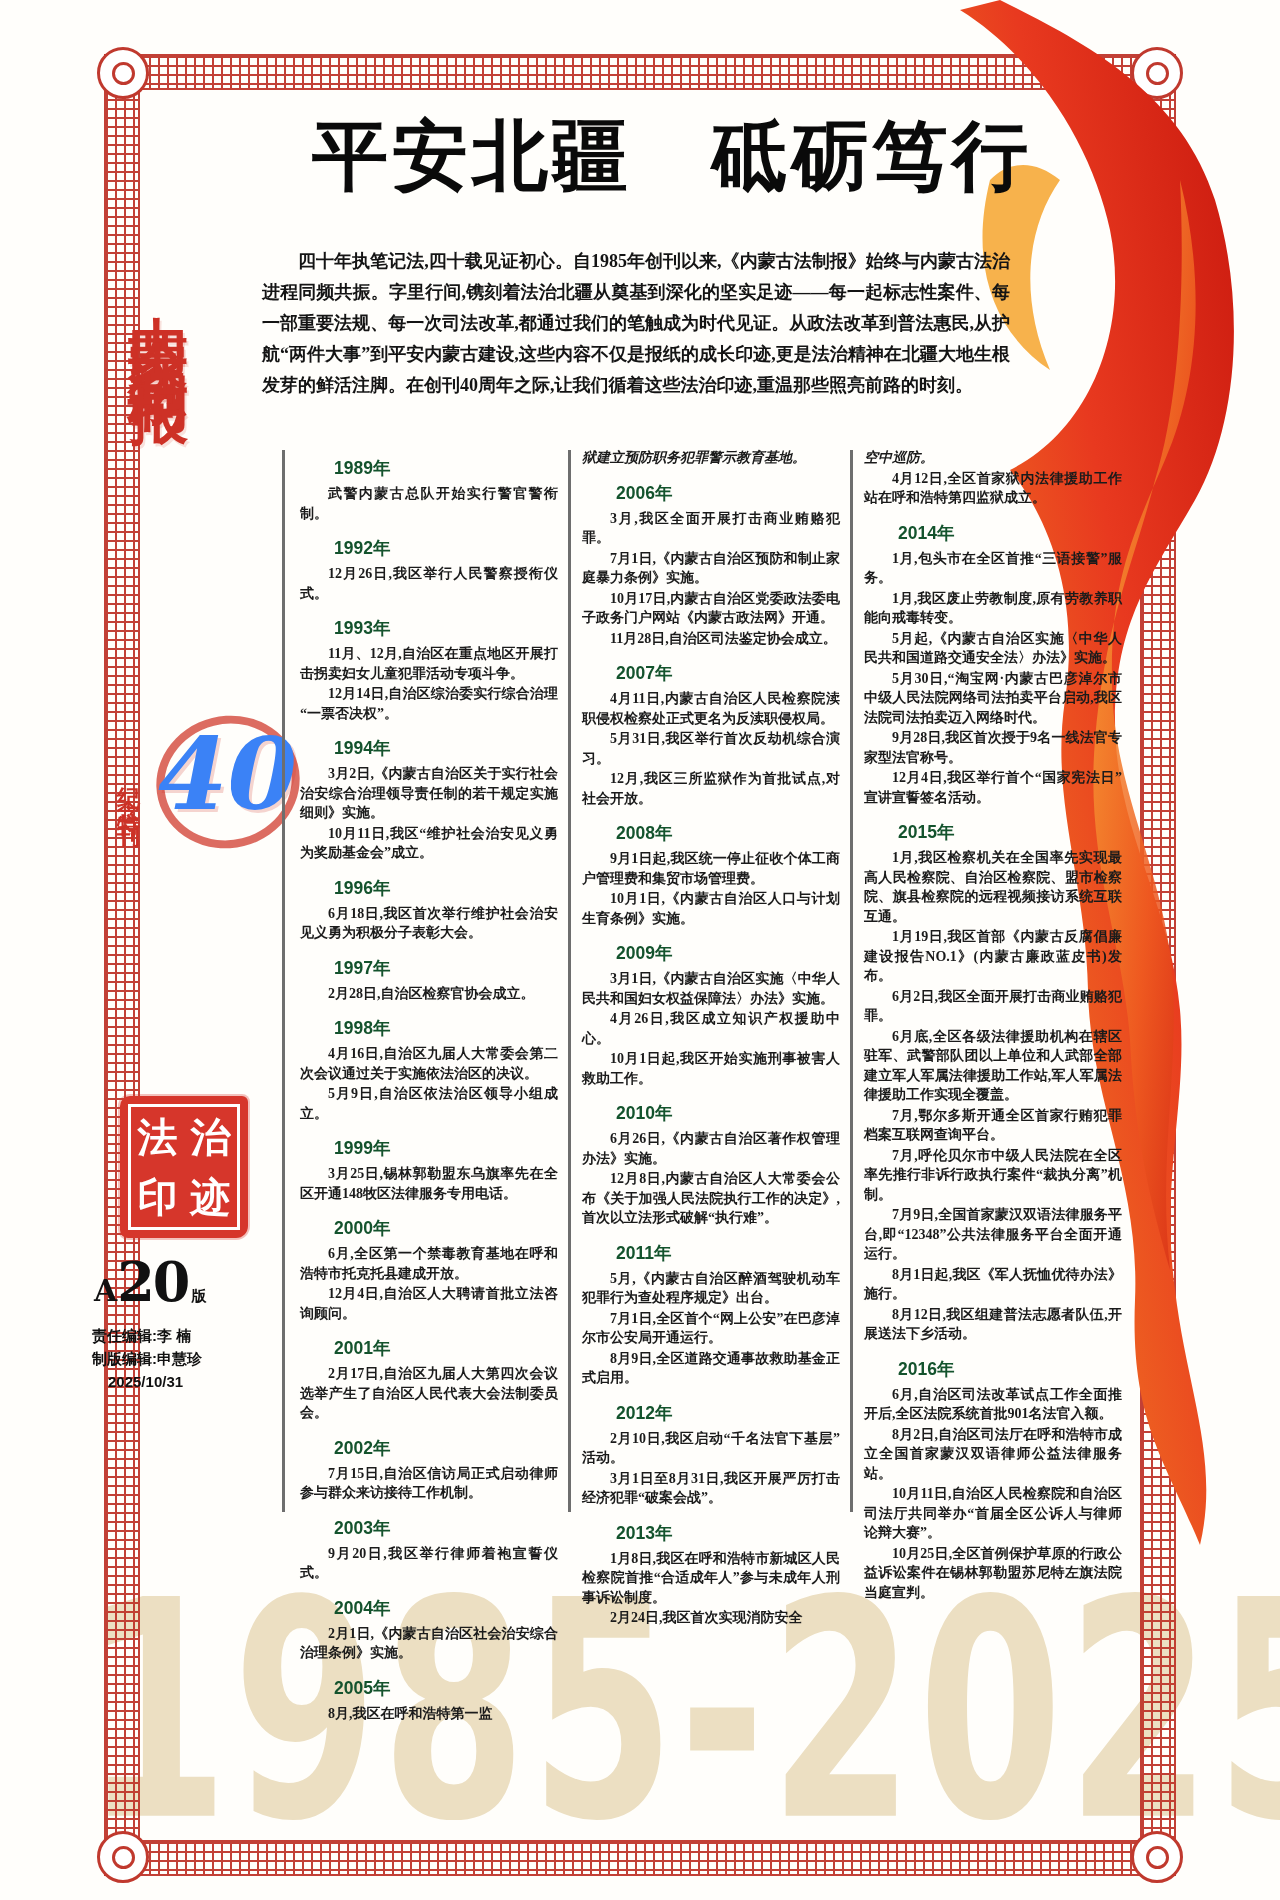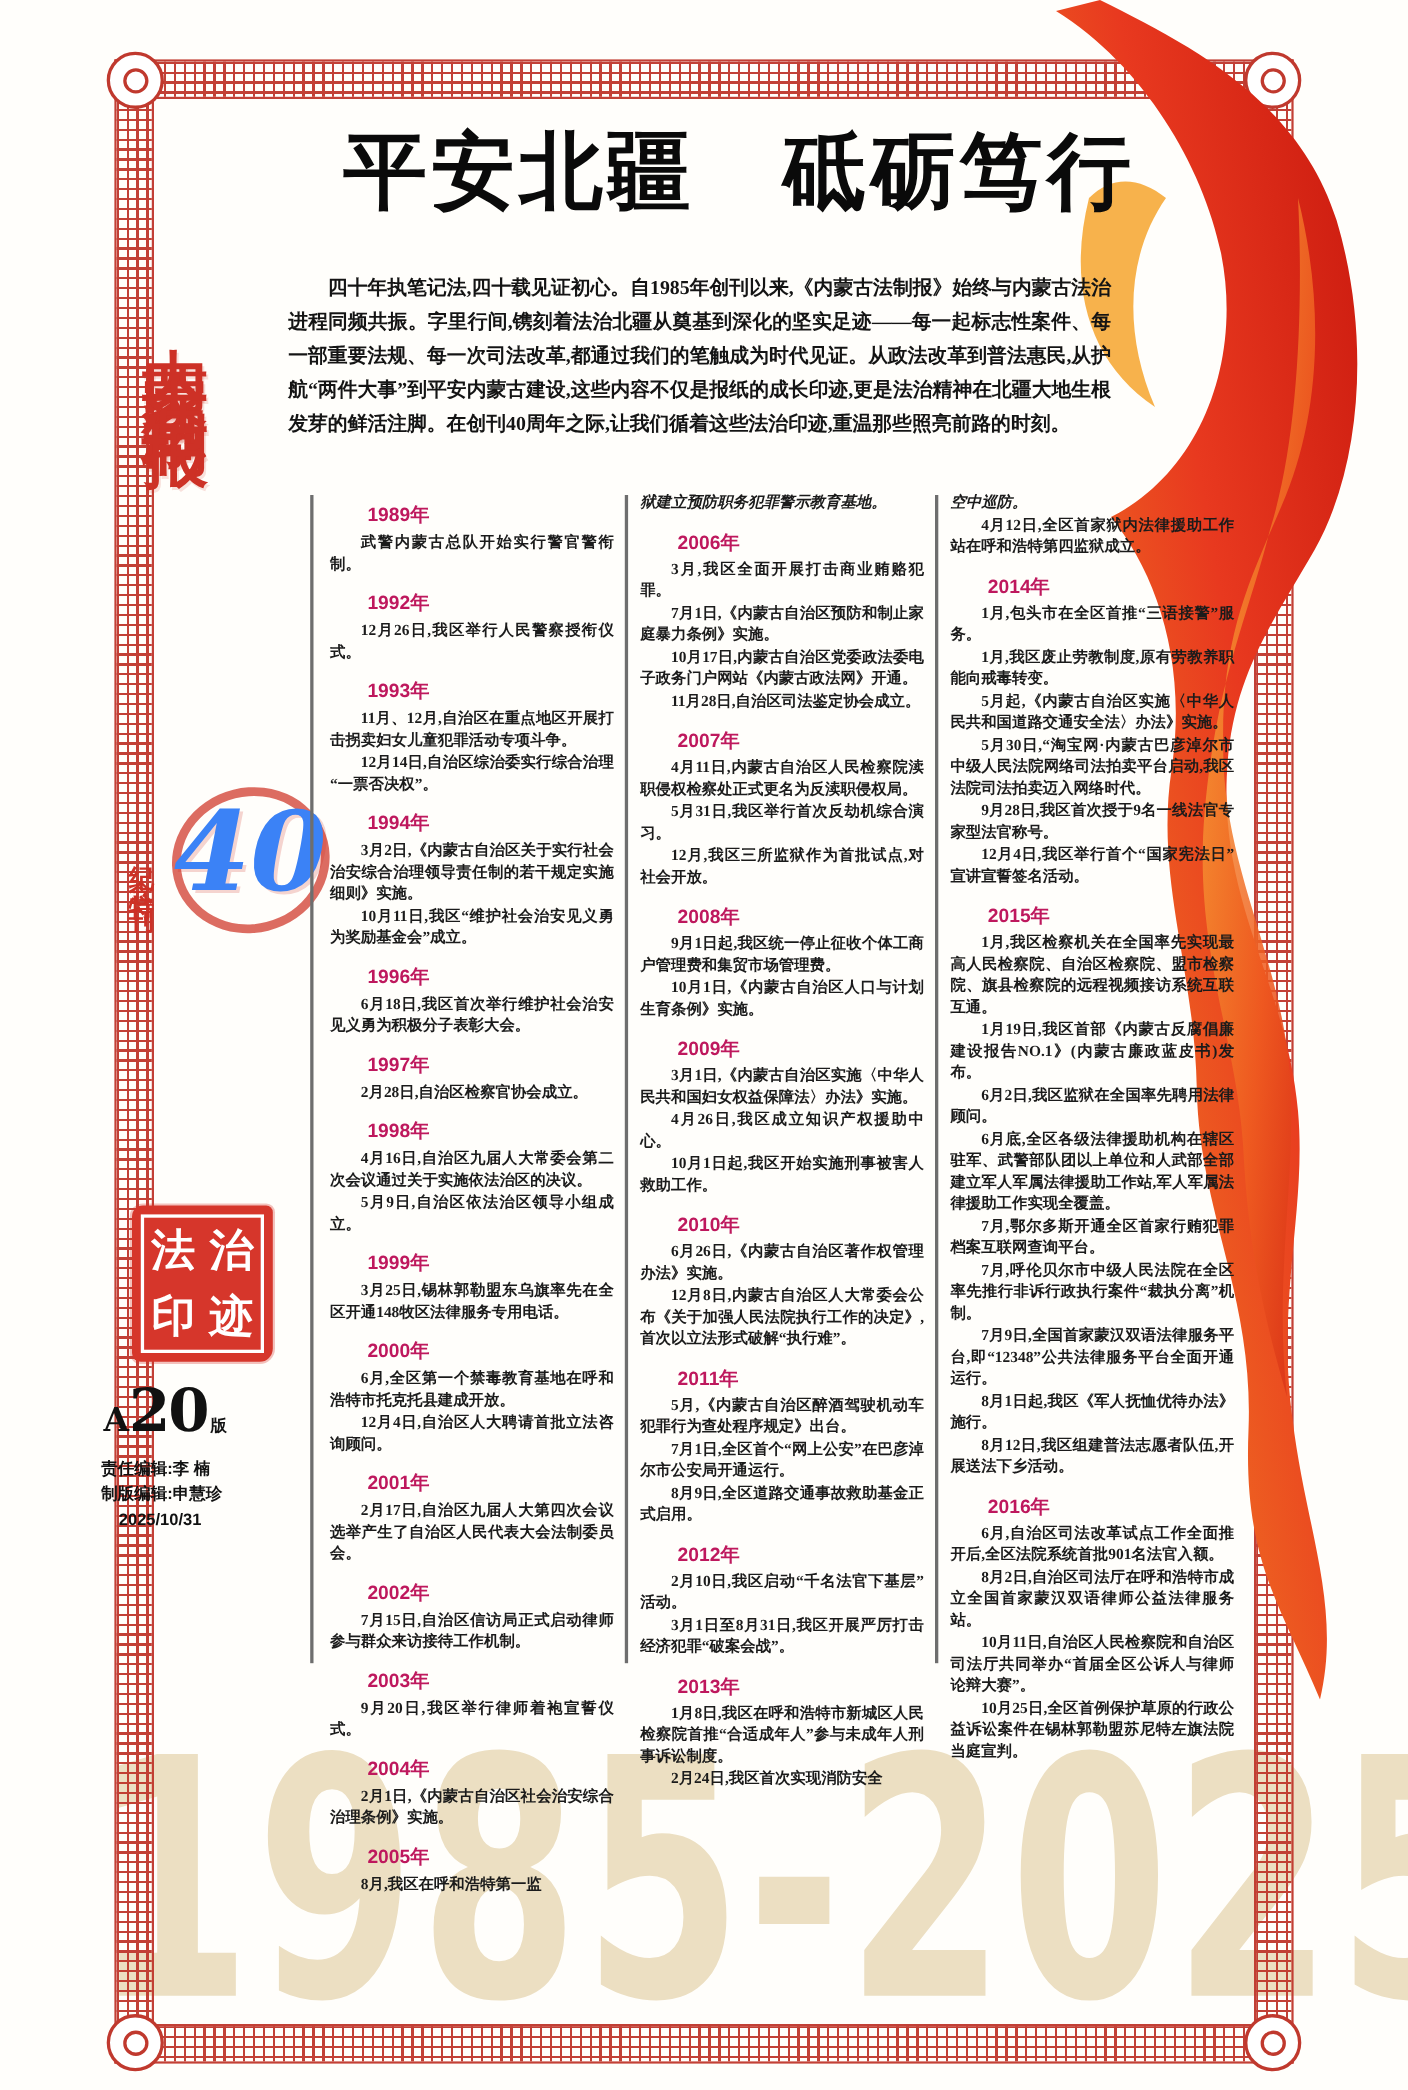--- a/index.html
+++ b/index.html
@@ -68,21 +68,21 @@
          color:#0a0a0a;}
   .intro{position:absolute;left:262px;top:246px;width:748px;margin:0;z-index:4;
          font-family:"Liberation Serif",serif;font-weight:bold;font-size:18px;line-height:31px;
          color:#141414;text-align:justify;text-indent:2em;}
   .columns{position:absolute;left:262px;top:448px;width:866px;height:1352px;z-index:4;
            display:flex;padding-left:38px;box-sizing:border-box;}
   .col{width:258px;flex:0 0 258px;}
   .col + .col{margin-left:24px;}
   .rule{position:absolute;top:2px;width:3px;height:1062px;background:#6e6e6e;}
   .rule-1{left:20px}.rule-2{left:306px}.rule-3{left:588px}
-  .year{font-family:"Liberation Sans",sans-serif;font-weight:bold;font-size:17.5px;color:#be185d;
+  .year{font-family:"Liberation Sans",sans-serif;font-weight:bold;font-size:17.5px;color:#14532d;
         margin:13px 0 4px;padding-left:34px;}
   .col .year:first-child{margin-top:8px;}
   .entry{font-family:"Liberation Serif",serif;font-weight:bold;font-size:14px;line-height:19.5px;
          color:#1b1b1b;text-align:justify;text-indent:2em;margin:0 0 1px;}
   .entry.cont{text-indent:0;font-style:italic;}
 </style>
 </head>
 <body>
 
 <div class="page">
@@ -236,21 +236,21 @@
         <h3 class="year">2014年</h3>
         <p class="entry">1月,包头市在全区首推“三语接警”服务。</p>
         <p class="entry">1月,我区废止劳教制度,原有劳教养职能向戒毒转变。</p>
         <p class="entry">5月起,《内蒙古自治区实施〈中华人民共和国道路交通安全法〉办法》实施。</p>
         <p class="entry">5月30日,“淘宝网·内蒙古巴彦淖尔市中级人民法院网络司法拍卖平台启动,我区法院司法拍卖迈入网络时代。</p>
         <p class="entry">9月28日,我区首次授于9名一线法官专家型法官称号。</p>
         <p class="entry">12月4日,我区举行首个“国家宪法日”宣讲宣誓签名活动。</p>
         <h3 class="year">2015年</h3>
         <p class="entry">1月,我区检察机关在全国率先实现最高人民检察院、自治区检察院、盟市检察院、旗县检察院的远程视频接访系统互联互通。</p>
         <p class="entry">1月19日,我区首部《内蒙古反腐倡廉建设报告NO.1》(内蒙古廉政蓝皮书)发布。</p>
-        <p class="entry">6月2日,我区监狱在全国率先聘用法律顾问。</p>
+        <p class="entry">6月2日,我区全面开展打击商业贿赂犯罪。</p>
         <p class="entry">6月底,全区各级法律援助机构在辖区驻军、武警部队团以上单位和人武部全部建立军人军属法律援助工作站,军人军属法律援助工作实现全覆盖。</p>
         <p class="entry">7月,鄂尔多斯开通全区首家行贿犯罪档案互联网查询平台。</p>
         <p class="entry">7月,呼伦贝尔市中级人民法院在全区率先推行非诉行政执行案件“裁执分离”机制。</p>
         <p class="entry">7月9日,全国首家蒙汉双语法律服务平台,即“12348”公共法律服务平台全面开通运行。</p>
         <p class="entry">8月1日起,我区《军人抚恤优待办法》施行。</p>
         <p class="entry">8月12日,我区组建普法志愿者队伍,开展送法下乡活动。</p>
         <h3 class="year">2016年</h3>
         <p class="entry">6月,自治区司法改革试点工作全面推开后,全区法院系统首批901名法官入额。</p>
         <p class="entry">8月2日,自治区司法厅在呼和浩特市成立全国首家蒙汉双语律师公益法律服务站。</p>
         <p class="entry">10月11日,自治区人民检察院和自治区司法厅共同举办“首届全区公诉人与律师论辩大赛”。</p>

